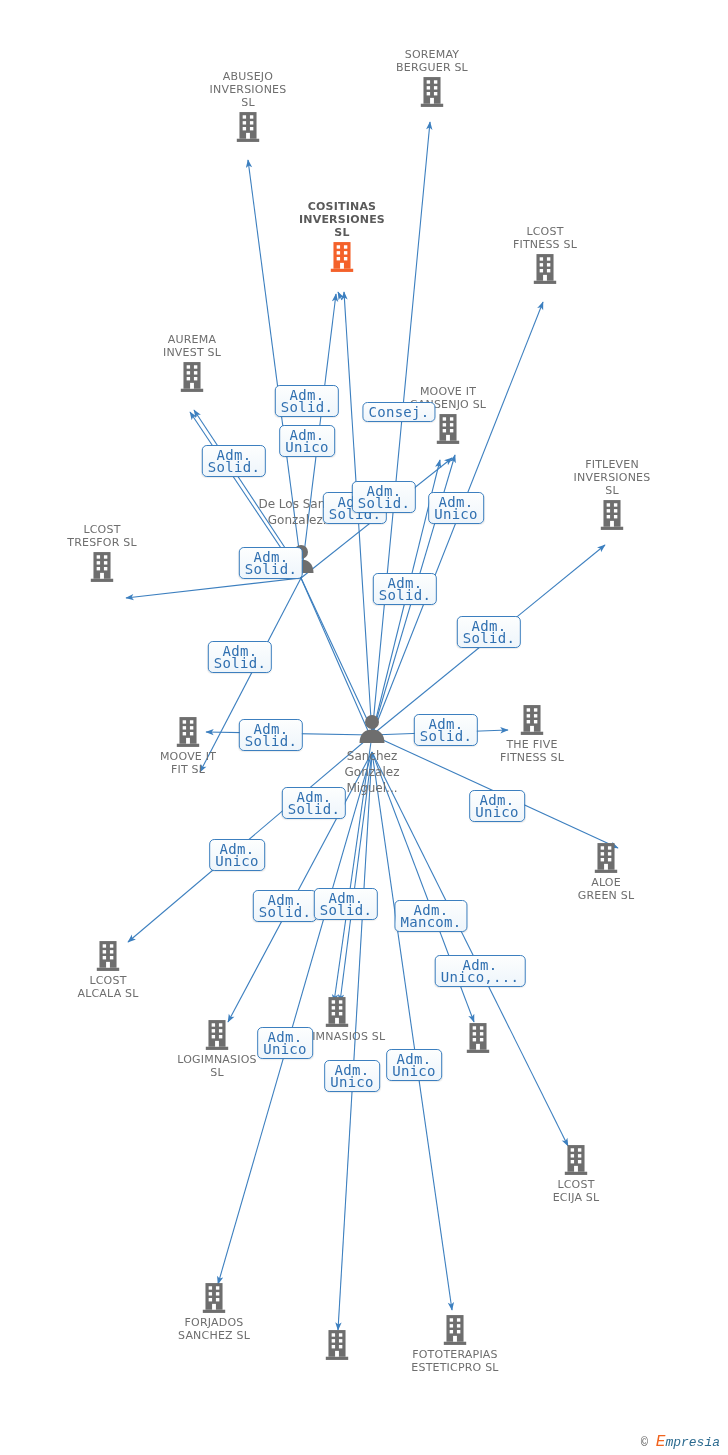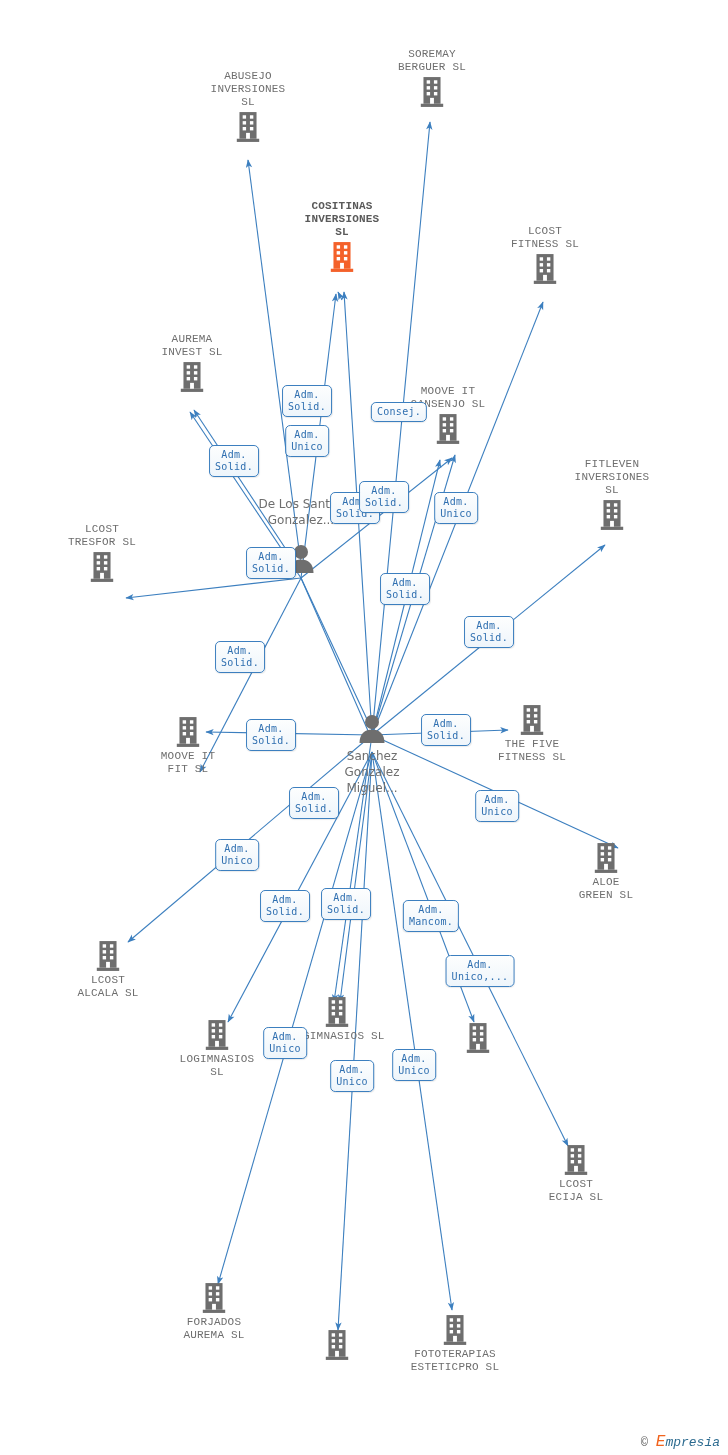--- a/index.html
+++ b/index.html
@@ -4,40 +4,40 @@
 <style>
   html,body{margin:0;padding:0;background:#ffffff;}
   body{
     width:728px;height:1455px;
     font-family:"DejaVu Sans","Liberation Sans",sans-serif;
     overflow:hidden;
   }
   #graph{position:relative;width:728px;height:1455px;background:#fff;}
   #edges{position:absolute;left:0;top:0;width:728px;height:1455px;}
 
-  .node{position:absolute;transform:translate(-50%,0);text-align:center;width:140px;font-family:Liberation Mono, monospace;}
+  .node{position:absolute;transform:translate(-50%,0);text-align:center;width:140px;}
   .node .bldg{display:block;margin:0 auto;}
   .node .nlabel{
     font-size:11px;line-height:13px;color:#6e6e6e;letter-spacing:.2px;
     white-space:pre-line;
   }
   .node.focus .nlabel{color:#5a5a5a;font-weight:bold;}
   .node .nlabel.above{margin-bottom:2px;}
   .node .nlabel.below{margin-top:2px;}
 
   .person{position:absolute;transform:translate(-50%,0);text-align:center;width:130px;}
   .person .plabel{
     font-size:12px;line-height:16px;color:#6e6e6e;white-space:pre-line;margin-top:1px;
   }
 
   .elabel{
     position:absolute;transform:translate(-50%,-50%);
     background:linear-gradient(180deg,#fdfefe 0%,#eef5fb 100%);
     border:1px solid #3c7fbf;border-radius:5px;
-    color:#2f6fb0;font-size:10px;line-height:12px;
+    color:#2f6fb0;font-size:14px;line-height:12px;
     padding:3px 5px;text-align:center;white-space:pre-line;
     font-family:"DejaVu Sans Mono","Liberation Mono",monospace;
     letter-spacing:.3px;
     box-shadow:0 1px 1px rgba(0,0,0,.08);
   }
   .watermark{
     position:absolute;right:8px;bottom:4px;
     font-size:13px;color:#2b6a8f;font-style:italic;
     font-family:Liberation Mono, monospace;
   }
@@ -330,21 +330,21 @@
           <rect x="1.5" y="26" width="21" height="3" fill="#6e6e6e"></rect>
           <rect x="7" y="4" width="3.2" height="3.2" fill="#fff"></rect>
           <rect x="13.8" y="4" width="3.2" height="3.2" fill="#fff"></rect>
           <rect x="7" y="9.5" width="3.2" height="3.2" fill="#fff"></rect>
           <rect x="13.8" y="9.5" width="3.2" height="3.2" fill="#fff"></rect>
           <rect x="7" y="15" width="3.2" height="3.2" fill="#fff"></rect>
           <rect x="13.8" y="15" width="3.2" height="3.2" fill="#fff"></rect>
           <rect x="10.2" y="20.5" width="3.6" height="5.5" fill="#fff"></rect>
         </svg>
         <div class="nlabel below">FORJADOS
-AUREMA SL</div>
+SANCHEZ SL</div>
       </div>
       <div class="node" style="left: 337px; top: 1329px;">
         <svg width="26" height="32" viewBox="0 0 24 30" class="bldg">
           <rect x="4" y="1" width="16" height="25" fill="#6e6e6e"></rect>
           <rect x="1.5" y="26" width="21" height="3" fill="#6e6e6e"></rect>
           <rect x="7" y="4" width="3.2" height="3.2" fill="#fff"></rect>
           <rect x="13.8" y="4" width="3.2" height="3.2" fill="#fff"></rect>
           <rect x="7" y="9.5" width="3.2" height="3.2" fill="#fff"></rect>
           <rect x="13.8" y="9.5" width="3.2" height="3.2" fill="#fff"></rect>
           <rect x="7" y="15" width="3.2" height="3.2" fill="#fff"></rect>

